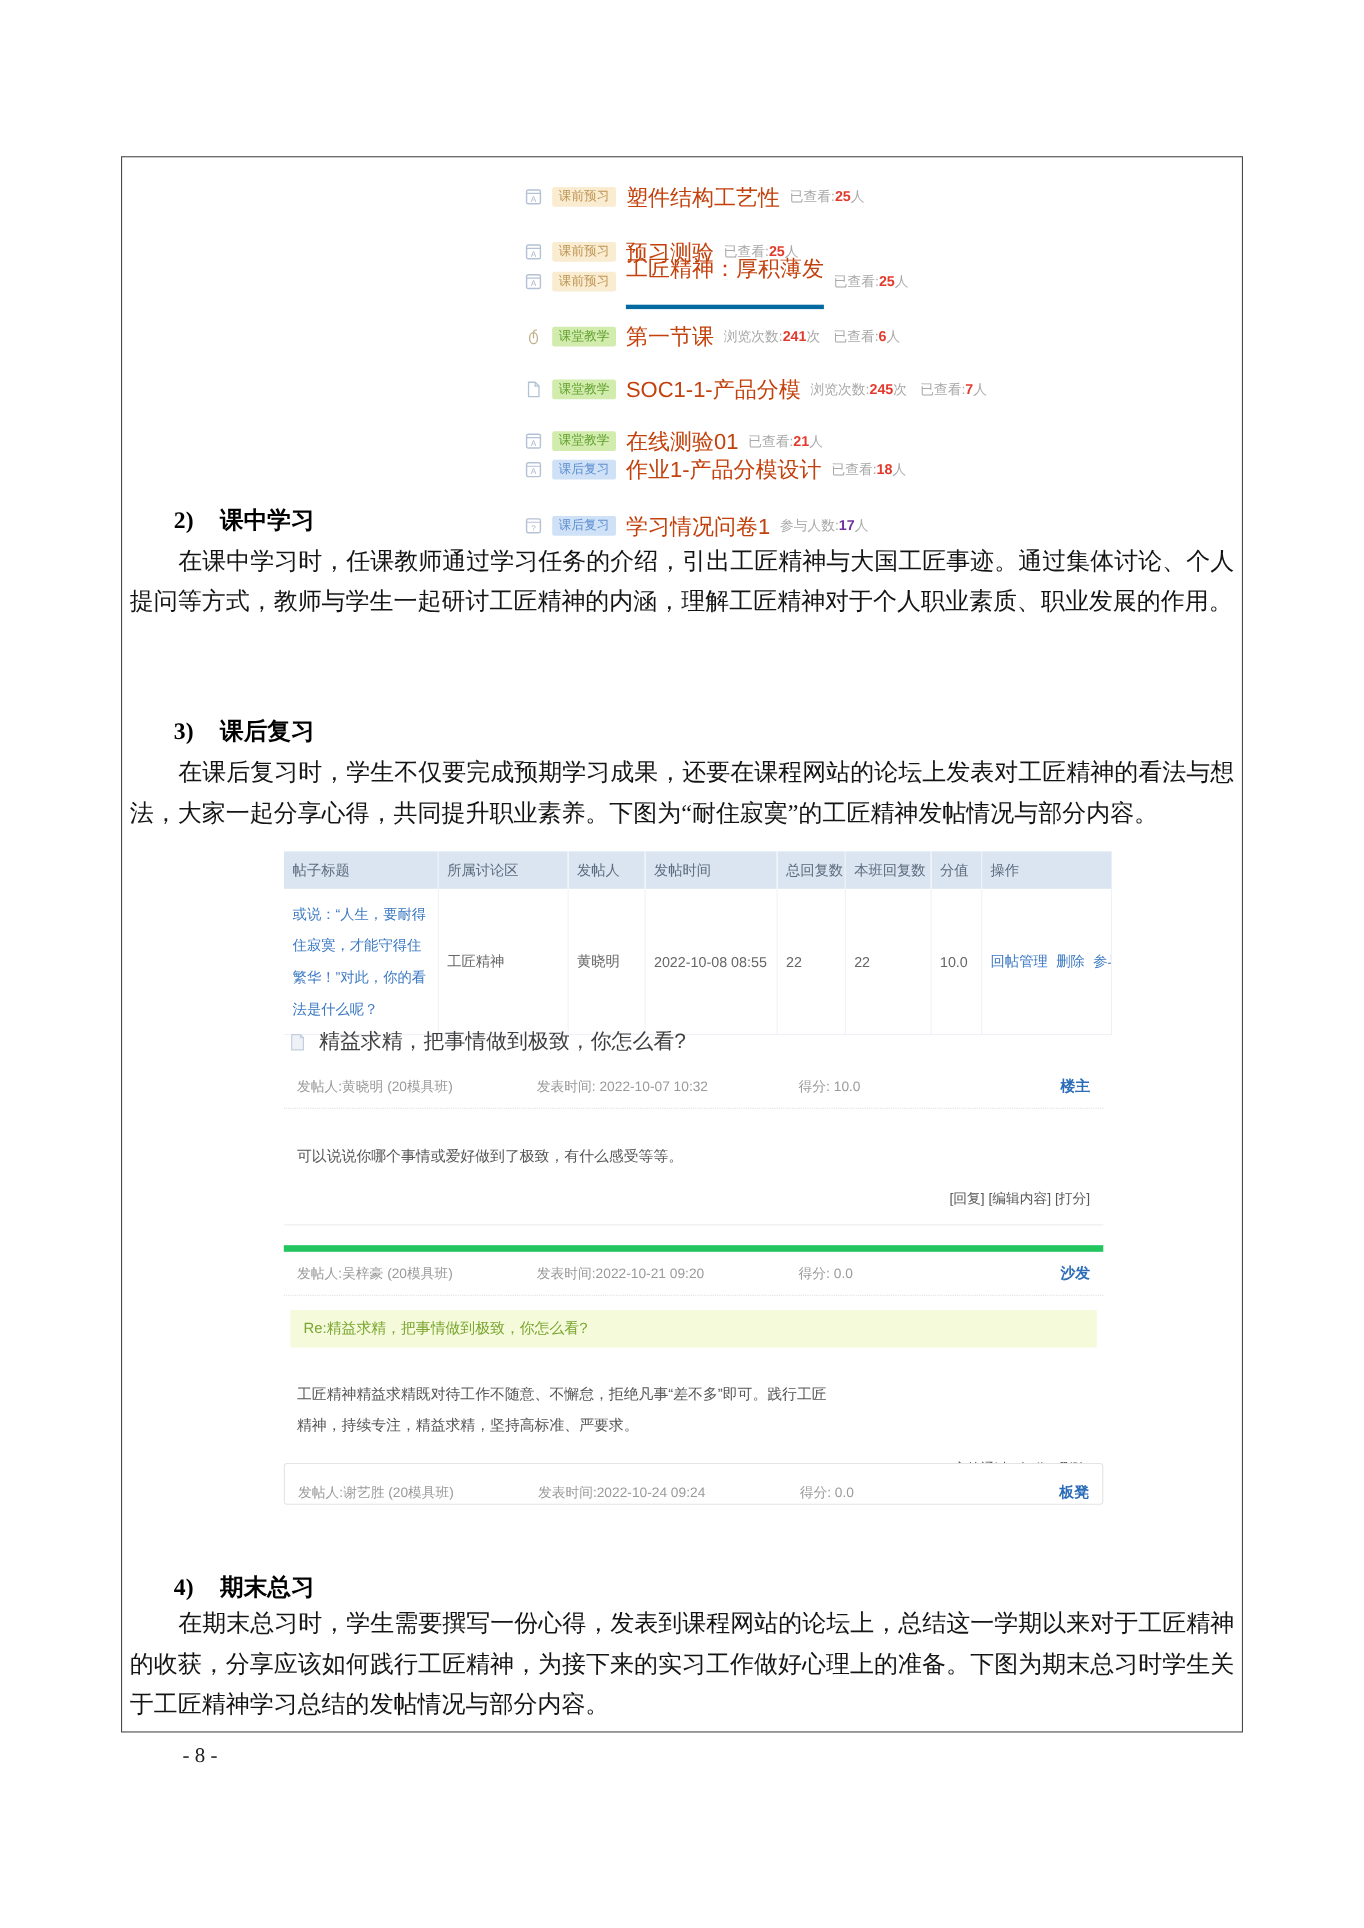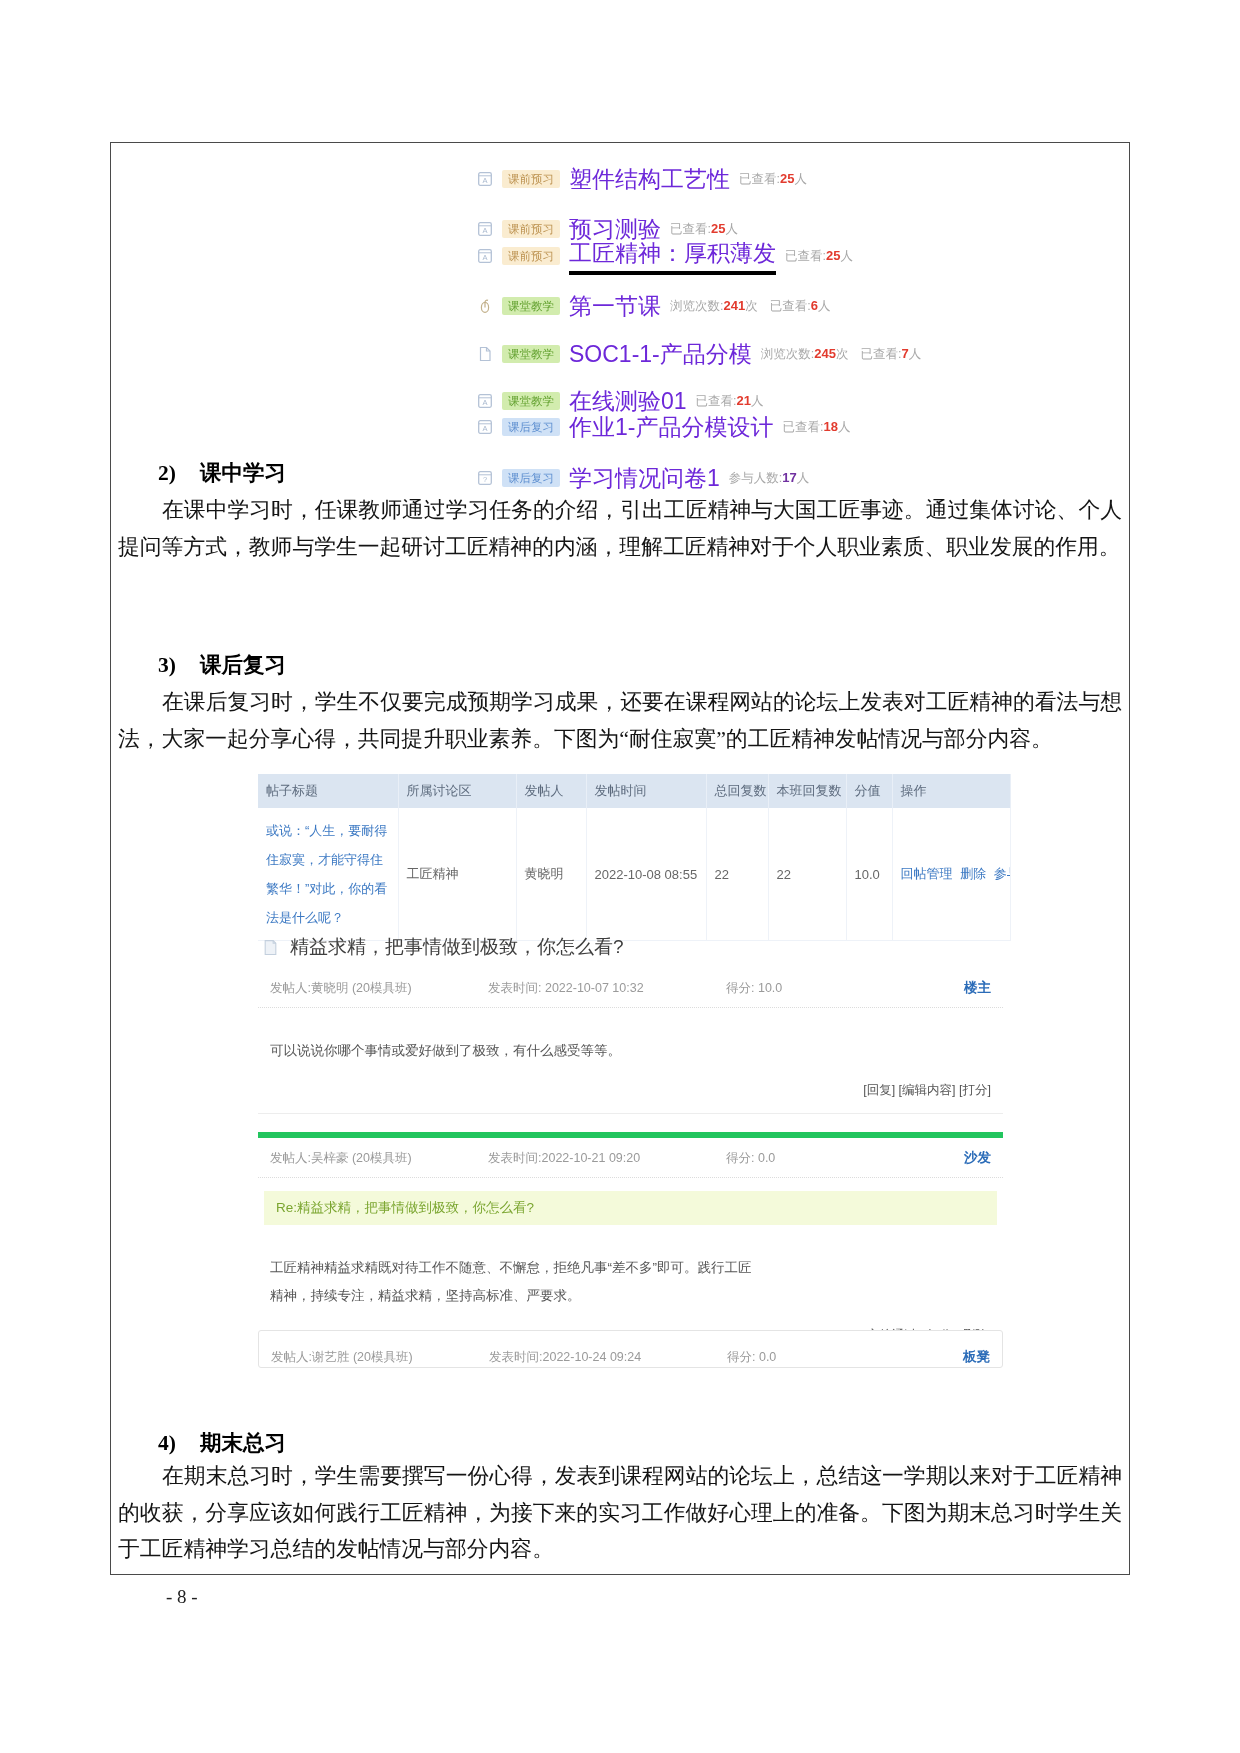--- a/index.html
+++ b/index.html
@@ -13,22 +13,22 @@
     border: 1px solid #4a4a4a; background: #fff;
   }
 
   
   .act-row { position: absolute; left: 476px; display: flex; align-items: center; gap: 9px; height: 28px; white-space: nowrap; }
   .act-icon { width: 17px; height: 17px; display: inline-flex; align-items: center; justify-content: center; flex: 0 0 auto; }
   .badge { font-size: 11.5px; padding: 2px 6px; border-radius: 2px; line-height: 1.25; flex: 0 0 auto; }
   .b-preview { background: #faecd0; color: #bd9352; }
   .b-teach   { background: #d2ecae; color: #61a02e; }
   .b-review  { background: #cfe1f6; color: #5e8fd0; }
-  .act-title { font-size: 23px; color: #6d28d9; text-align: center; }
-  .act-title.underlined { border-bottom: 4px solid #000000; padding-bottom: 2px; }
+  .act-title { font-size: 20px; color: #c2410c; text-align: center; }
+  .act-title.underlined { border-bottom: 4px solid #0369a1; padding-bottom: 19px; }
   .act-stats { font-size: 12.5px; color: #a9a9a9; }
   .act-stats b { font-weight: bold; font-size: 13px; }
   .num-red { color: #e23b2e; text-align: right; }
   .num-purple { color: #7030a0; }
   .stat2 { margin-left: 12px; }
 
   
   .doc-head {
     position: absolute; left: 158px; font-size: 21.5px; font-weight: bold; color: #000;
     font-family: "Liberation Serif", serif; white-space: nowrap;

